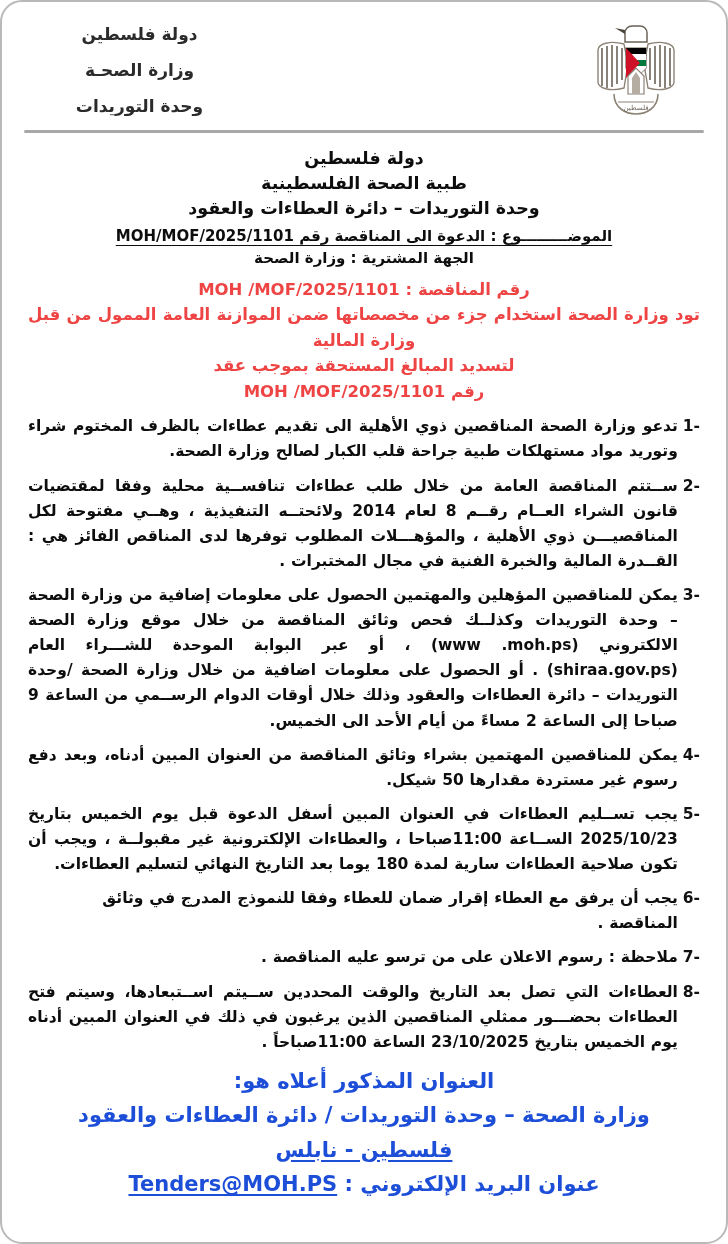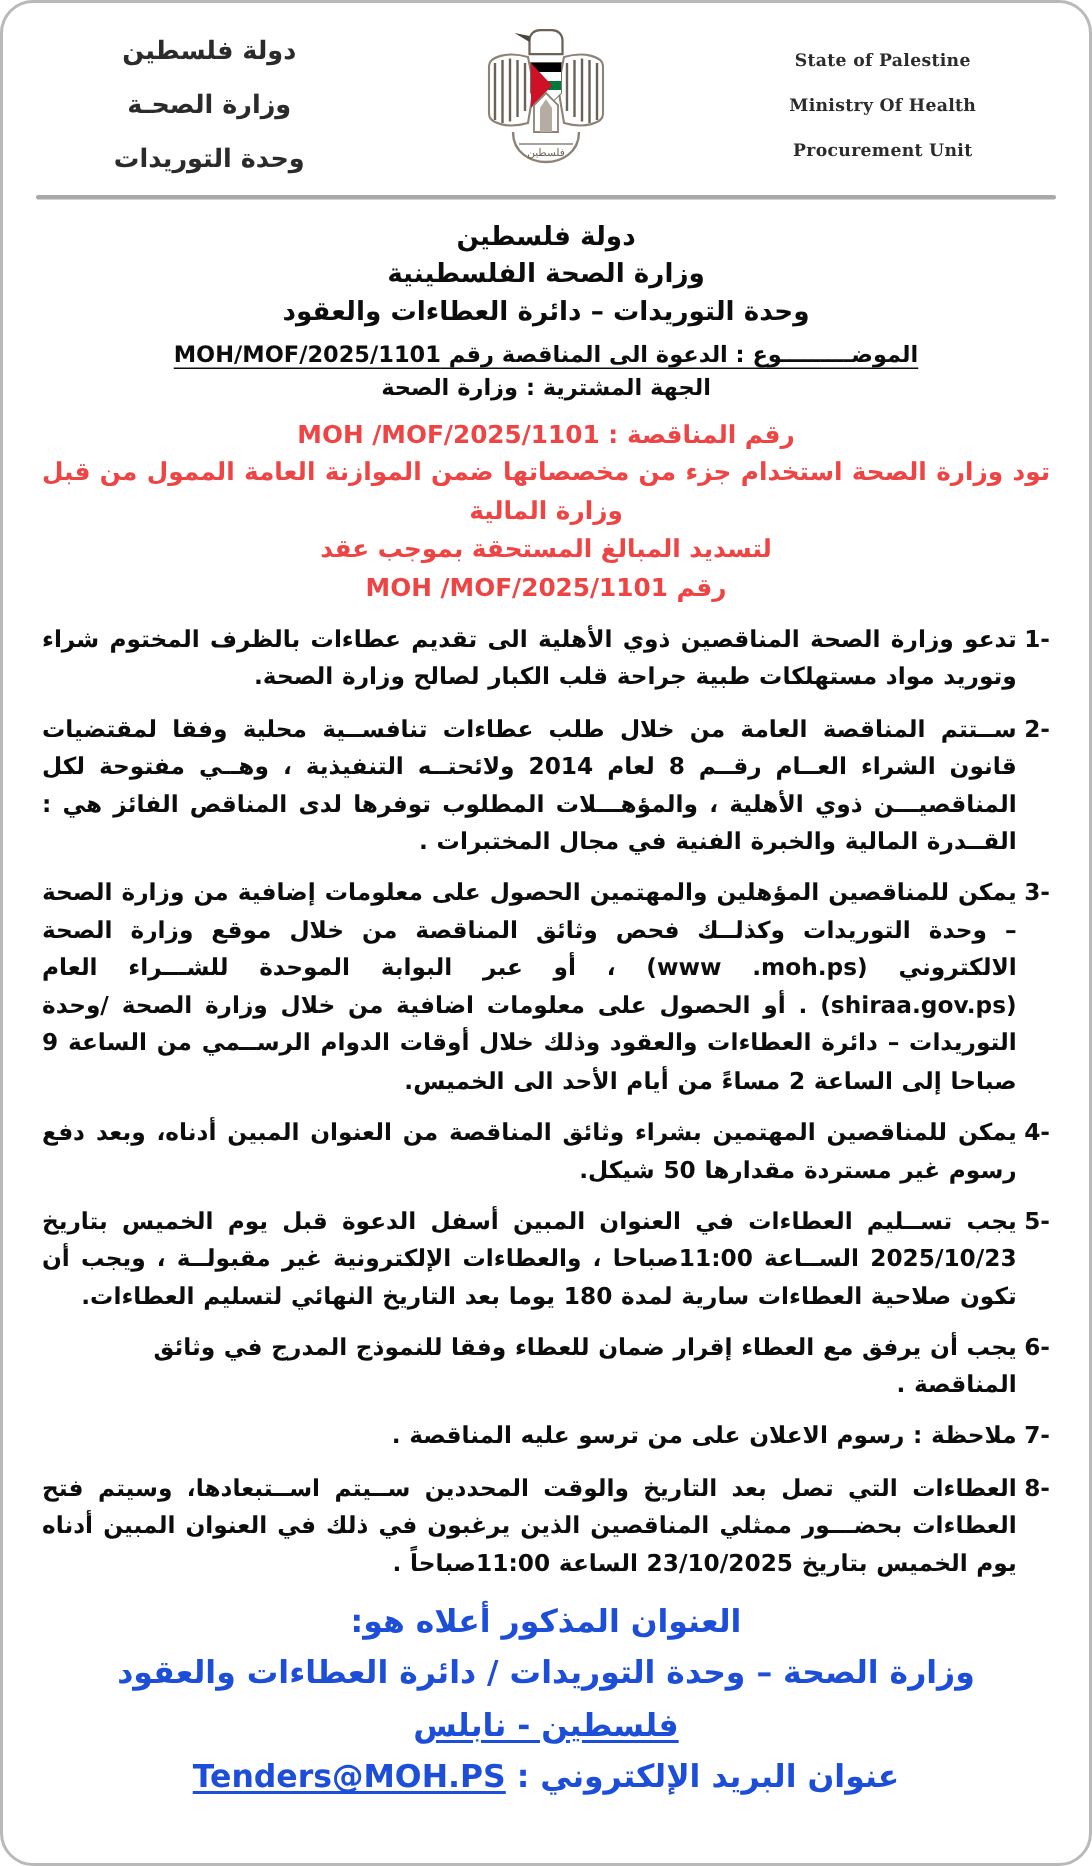--- a/index.html
+++ b/index.html
@@ -67,21 +67,21 @@
   .lh-ar .lh-line {
     font-family: "DejaVu Sans", sans-serif;
     font-weight: bold;
     font-size: 17px;
     color: #2b2b2b;
     white-space: nowrap;
   }
 
   .lh-emblem {
     display: flex;
-    align-items: flex-start;
+    align-items: center;
     justify-content: center;
     width: 120px;
   }
   .emblem-svg { display: block; }
 
   .header-rule {
     position: absolute;
     left: 22px;
     right: 22px;
     top: 128px;
@@ -205,25 +205,20 @@
     display: inline-block;
   }
 </style>
 </head>
 <body>
 
 <div class="page">
 
   <div class="letterhead">
 
-    <div class="lh-col lh-en">
-      <div class="lh-line">State of Palestine</div>
-      <div class="lh-line">Ministry Of Health</div>
-      <div class="lh-line">Procurement Unit</div>
-    </div>
 
     <div class="lh-emblem">
       <svg class="emblem-svg" width="96" height="104" viewBox="0 0 96 104" aria-hidden="true">
 
         <g stroke="#6b6257" stroke-width="1.6" fill="none">
           <path d="M14 30 L14 68"></path>
             <path d="M19 28 L19 70"></path>
             <path d="M24 27 L24 69"></path>
           <path d="M29 28 L29 66"></path>
             <path d="M34 30 L34 62"></path>
@@ -264,21 +259,21 @@
       <div class="lh-line">وحدة التوريدات</div>
     </div>
   </div>
 
   <div class="header-rule"></div>
 
   <div class="doc-body">
 
     <div class="title-block">
       <div class="title-line">دولة فلسطين</div>
-      <div class="title-line">وزارة الصحة الفلسطينية</div>
+      <div class="title-line">طبية الصحة الفلسطينية</div>
       <div class="title-line">وحدة التوريدات – دائرة العطاءات والعقود</div>
     </div>
 
     <div class="subject-block">
       <span class="subject-line">الموضـــــــــوع : الدعوة الى المناقصة  رقم   MOH/MOF/2025/1101</span>
       <span class="subject-line no-u">الجهة المشترية : وزارة الصحة</span>
     </div>
 
     <div class="ref-block">
       <div class="ref-line">

